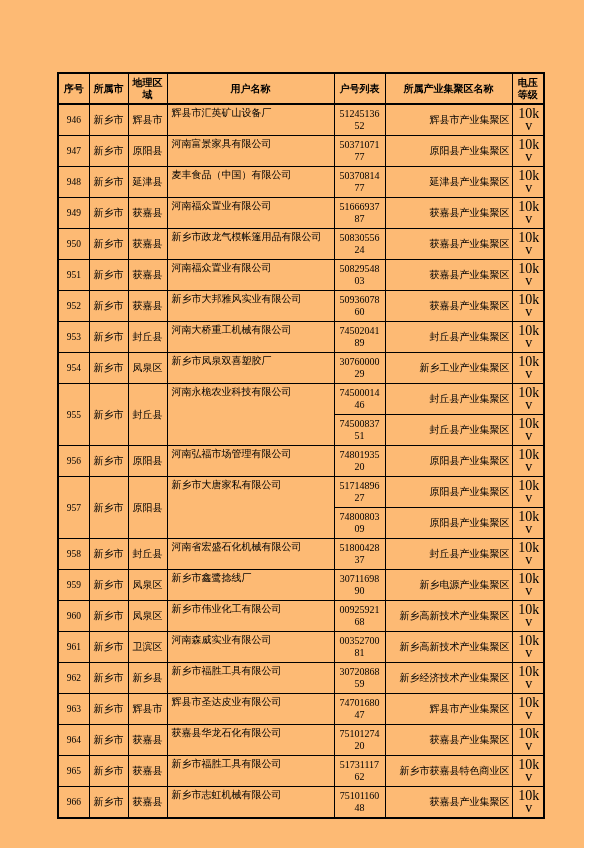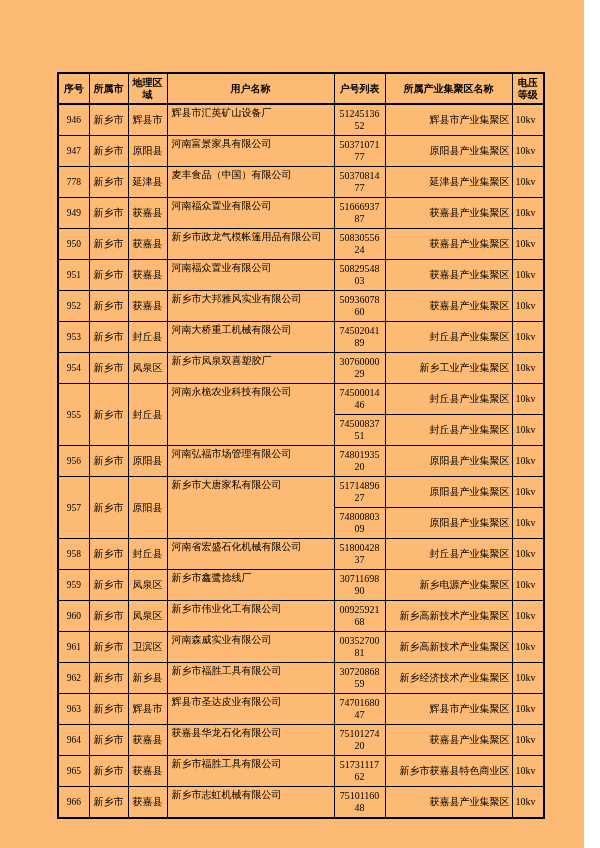--- a/index.html
+++ b/index.html
@@ -53,22 +53,22 @@
   }
   td.account {
     text-align: center; vertical-align: middle;
     font-size: 10px; padding: 3px;
   }
   td.cluster {
     text-align: right; vertical-align: middle;
     padding: 1px 2px 1px 4px;
   }
   td.voltage {
-    text-align: left; vertical-align: middle;
-    font-size: 10px; padding: 1px 1px 1px 3px;
+    text-align: center; vertical-align: middle;
+    font-size: 14px; padding: 1px 1px 1px 3px;
   }
 </style>
 </head>
 <body>
 
 <div class="page">
   <table class="data-table">
     <colgroup>
       <col style="width:31px">
       <col style="width:39px">
@@ -102,21 +102,21 @@
         <tr>
           <td class="seq">947</td>
           <td class="city">新乡市</td>
           <td class="region">原阳县</td>
           <td class="name">河南富景家具有限公司</td>
           <td class="account">5037107177</td>
           <td class="cluster">原阳县产业集聚区</td>
           <td class="voltage">10kv</td>
         </tr>
         <tr>
-          <td class="seq">778</td>
+          <td class="seq">948</td>
           <td class="city">新乡市</td>
           <td class="region">延津县</td>
           <td class="name">麦丰食品（中国）有限公司</td>
           <td class="account">5037081477</td>
           <td class="cluster">延津县产业集聚区</td>
           <td class="voltage">10kv</td>
         </tr>
         <tr>
           <td class="seq">949</td>
           <td class="city">新乡市</td>

